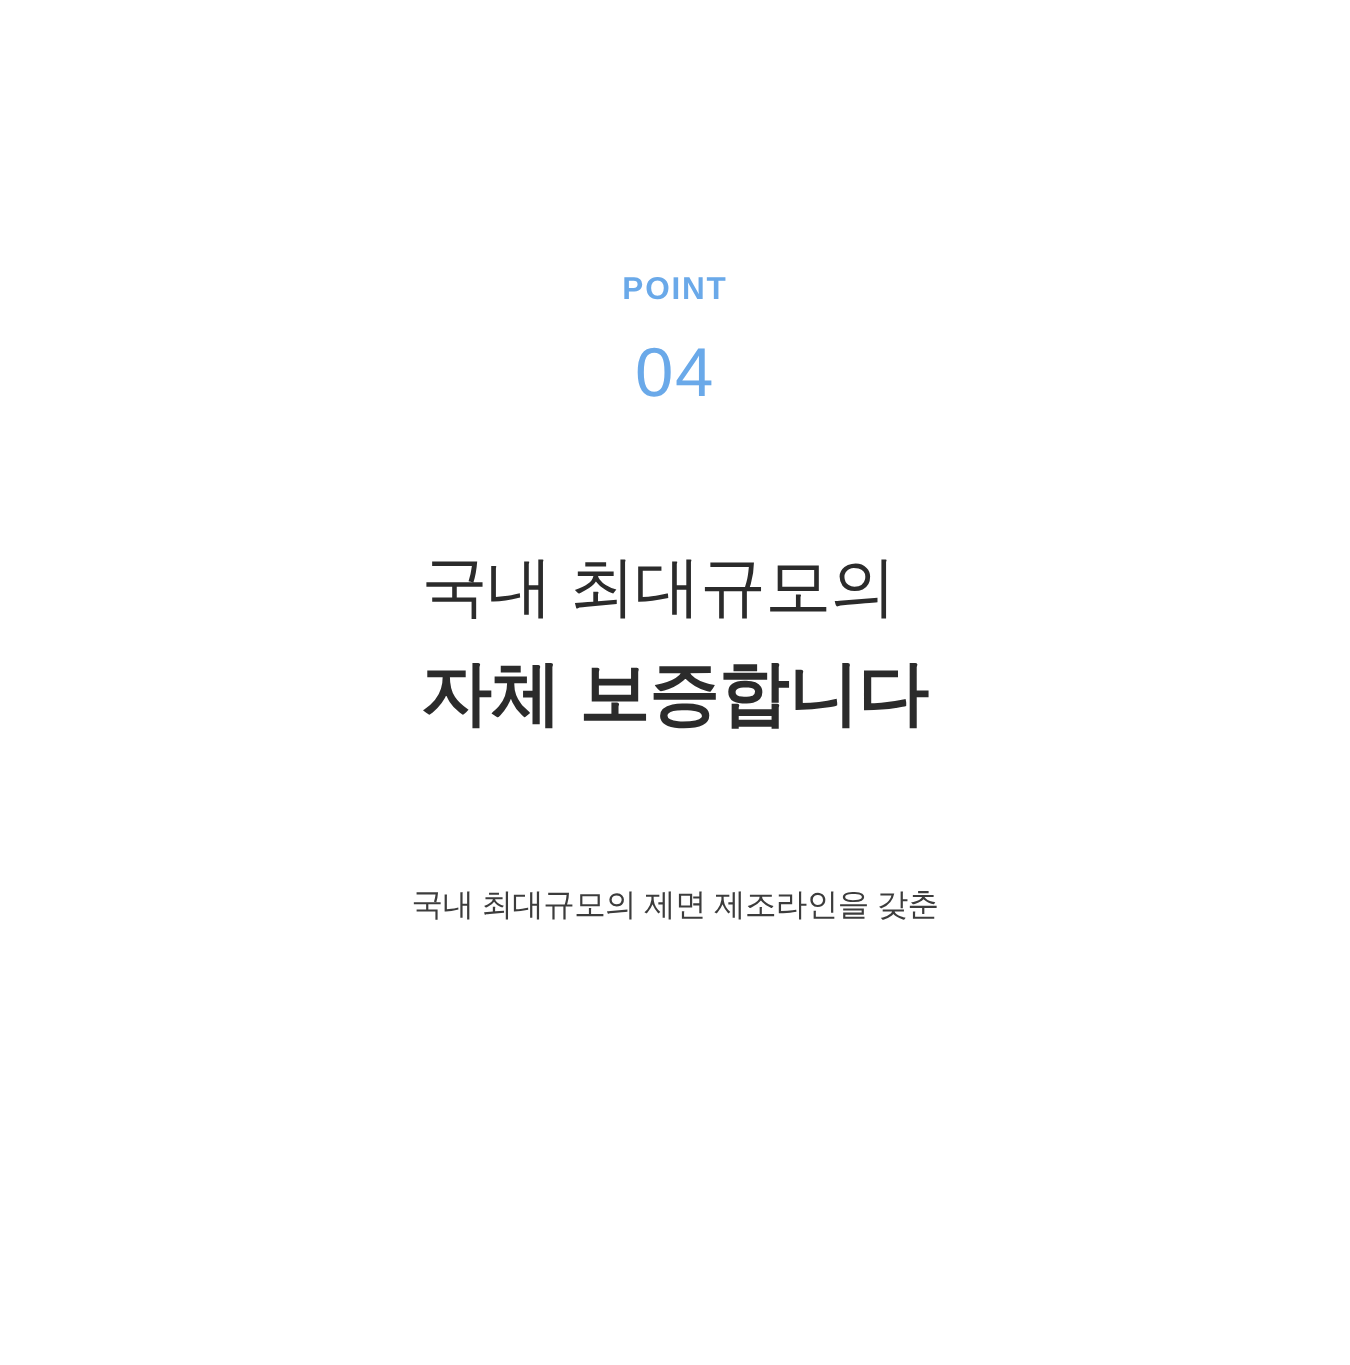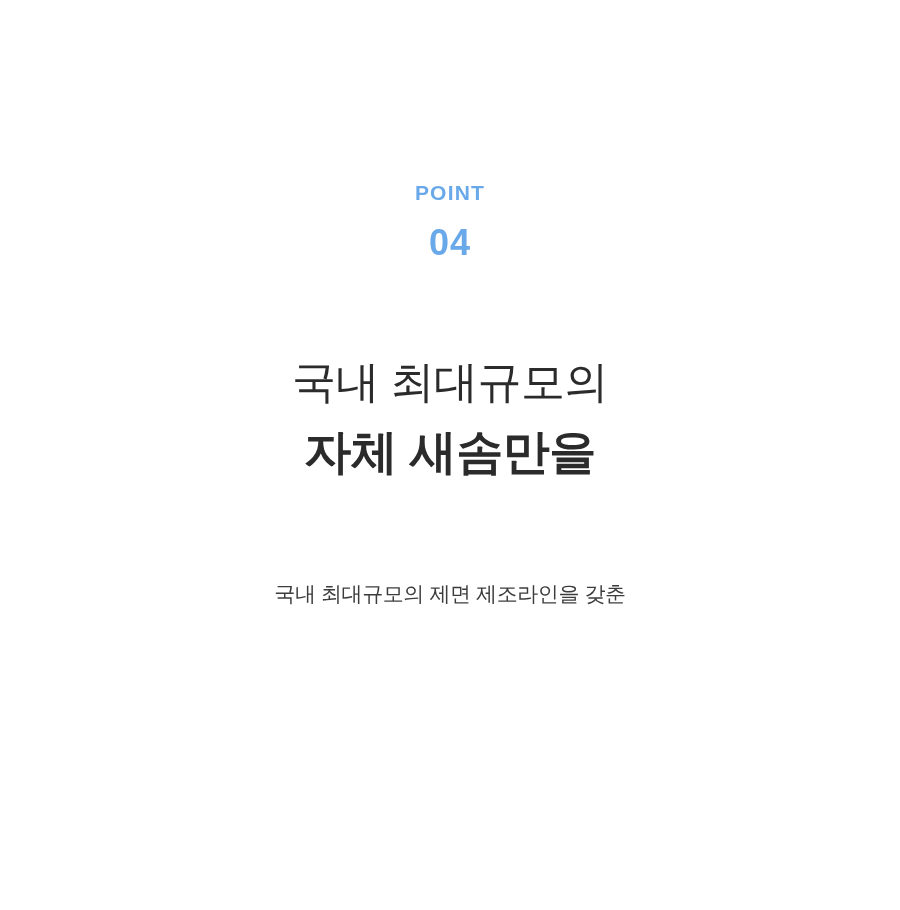--- a/index.html
+++ b/index.html
@@ -26,30 +26,30 @@
     margin-top: 182px;
     font-size: 21px;
     font-weight: bold;
     letter-spacing: 1.2px;
     color: #6aa9e9;
     line-height: 1;
     text-align: center;
   }
   .point-number {
     margin-top: 22px;
-    font-size: 36px;
-    font-weight: bold;
+    font-size: 46px;
+    font-weight: normal;
     letter-spacing: 1px;
     color: #6aa9e9;
     line-height: 1;
     text-align: center;
   }
   .headline {
     margin-top: 93px;
-    text-align: center;
+    text-align: left;
     color: #2b2b2b;
   }
   .headline-line1 {
     font-size: 44px;
     font-weight: 400;
     letter-spacing: -0.5px;
     line-height: 1.25;
   }
   .headline-line2 {
     margin-top: 14px;
@@ -75,20 +75,20 @@
 <body>
 
 <div class="page">
 
   <div class="point-label">POINT</div>
 
   <div class="point-number">04</div>
 
   <div class="headline">
     <div class="headline-line1">국내 최대규모의</div>
-    <div class="headline-line2">자체 새솜만을</div>
+    <div class="headline-line2">자체 보증합니다</div>
   </div>
 
   <div class="body-copy">
     <span class="line">국내 최대규모의 제면 제조라인을 갖춘</span>
   </div>
 
 </div>
 
 </body></html>

